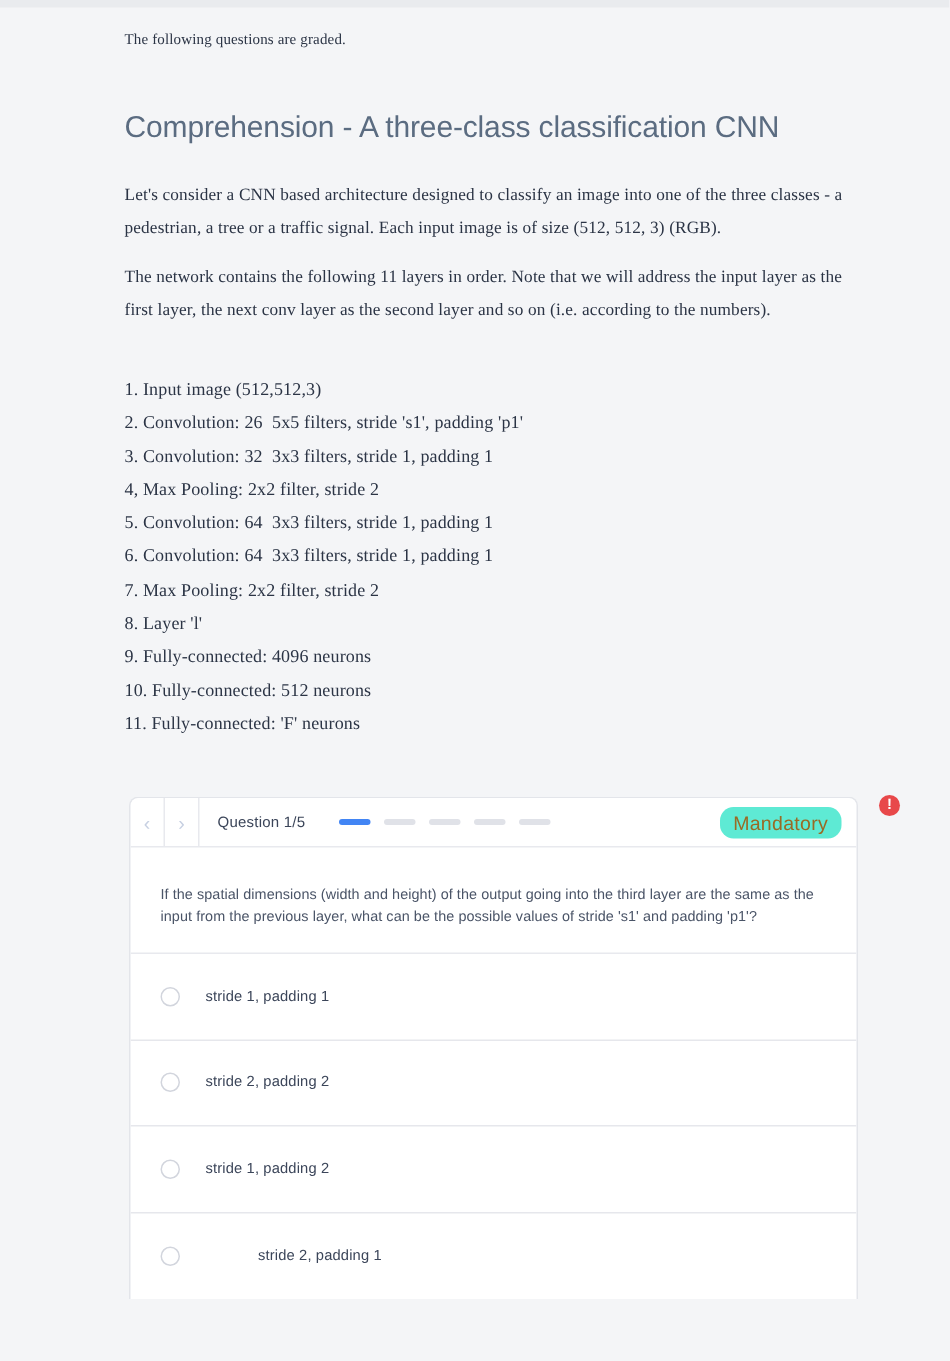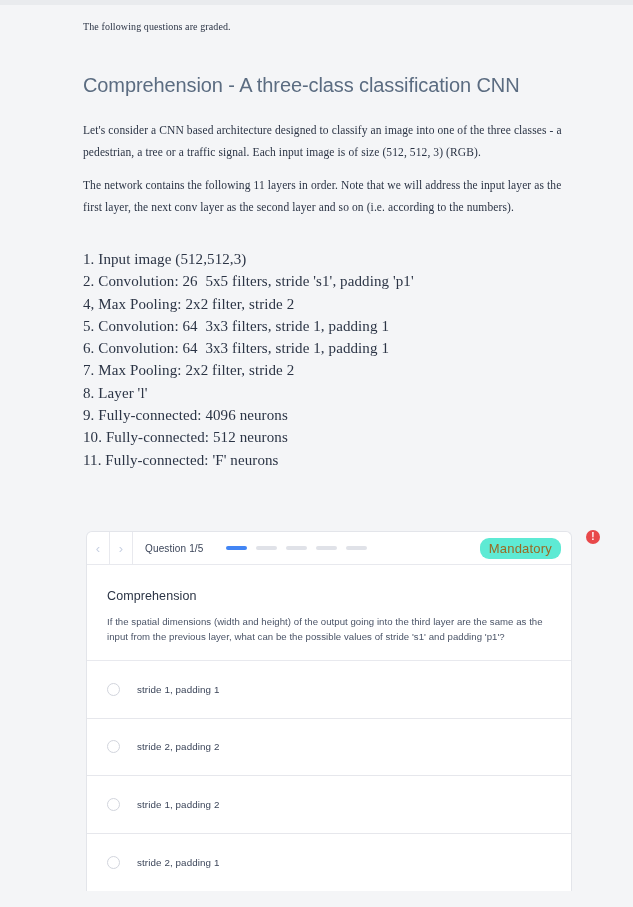--- a/index.html
+++ b/index.html
@@ -65,21 +65,21 @@
   }
   .para.p1 { margin-top: 22px; }
   .para.p2 { margin-top: 11px; }
 
   .layer-list {
     margin-top: 30px;
     list-style: none;
   }
   .layer-list li {
     font-family: "Liberation Serif", serif;
-    font-size: 15px;
+    font-size: 12px;
     color: #2b3445;
     line-height: 22.3px;
     letter-spacing: .1px;
     white-space: pre;
   }
 
   
   .card {
     position: absolute;
     left: 86px;
@@ -172,21 +172,21 @@
   }
 
   .option-row {
     display: flex;
     align-items: center;
     height: 57.5px;
     padding: 0 20px;
     border-bottom: 1px solid #e6e7ec;
     cursor: pointer;
   }
-  .option-row:last-child { border-bottom: none; }
+  .option-row:last-child { border-bottom: none; gap: 35px; }
 
   .radio {
     width: 13px;
     height: 13px;
     border-radius: 50%;
     border: 1.3px solid #d2d5dd;
     background: #fff;
     flex: none;
   }
 
@@ -232,20 +232,21 @@
 
     <h1 class="main-heading">Comprehension - A three-class classification CNN</h1>
 
     <p class="para p1">Let's consider a CNN based architecture designed to classify an image into one of the three classes - a pedestrian, a tree or a traffic signal. Each input image is of size (512, 512, 3) (RGB).</p>
 
     <p class="para p2">The network contains the following 11 layers in order. Note that we will address the input layer as the first layer, the next conv layer as the second layer and so on (i.e. according to the numbers).</p>
 
     <ul class="layer-list">
       <li>1. Input image (512,512,3)</li>
       <li>2. Convolution: 26  5x5 filters, stride 's1', padding 'p1'</li>
+      <li>3. Convolution: 32  3x3 filters, stride 1, padding 1</li>
       <li>4, Max Pooling: 2x2 filter, stride 2</li>
       <li>5. Convolution: 64  3x3 filters, stride 1, padding 1</li>
       <li>6. Convolution: 64  3x3 filters, stride 1, padding 1</li>
       <li>7. Max Pooling: 2x2 filter, stride 2</li>
       <li>8. Layer 'l'</li>
       <li>9. Fully-connected: 4096 neurons</li>
       <li>10. Fully-connected: 512 neurons</li>
       <li>11. Fully-connected: 'F' neurons</li>
     </ul>
   </div>
@@ -272,21 +273,20 @@
           <span class="progress-bar"></span>
           <span class="progress-bar"></span>
           <span class="progress-bar"></span>
         </div>
 
         <span class="mandatory-badge">Mandatory</span>
       </div>
     </div>
 
     <div class="card-body">
-      <div class="q-title">Comprehension</div>
       <div class="q-text">If the spatial dimensions (width and height) of the output going into the third layer are the same as the input from the previous layer, what can be the possible values of stride 's1' and padding 'p1'?</div>
     </div>
 
     <div class="option-row">
       <span class="radio"></span>
       <span class="option-label">stride 1, padding 1</span>
     </div>
 
     <div class="option-row">
       <span class="radio"></span>

